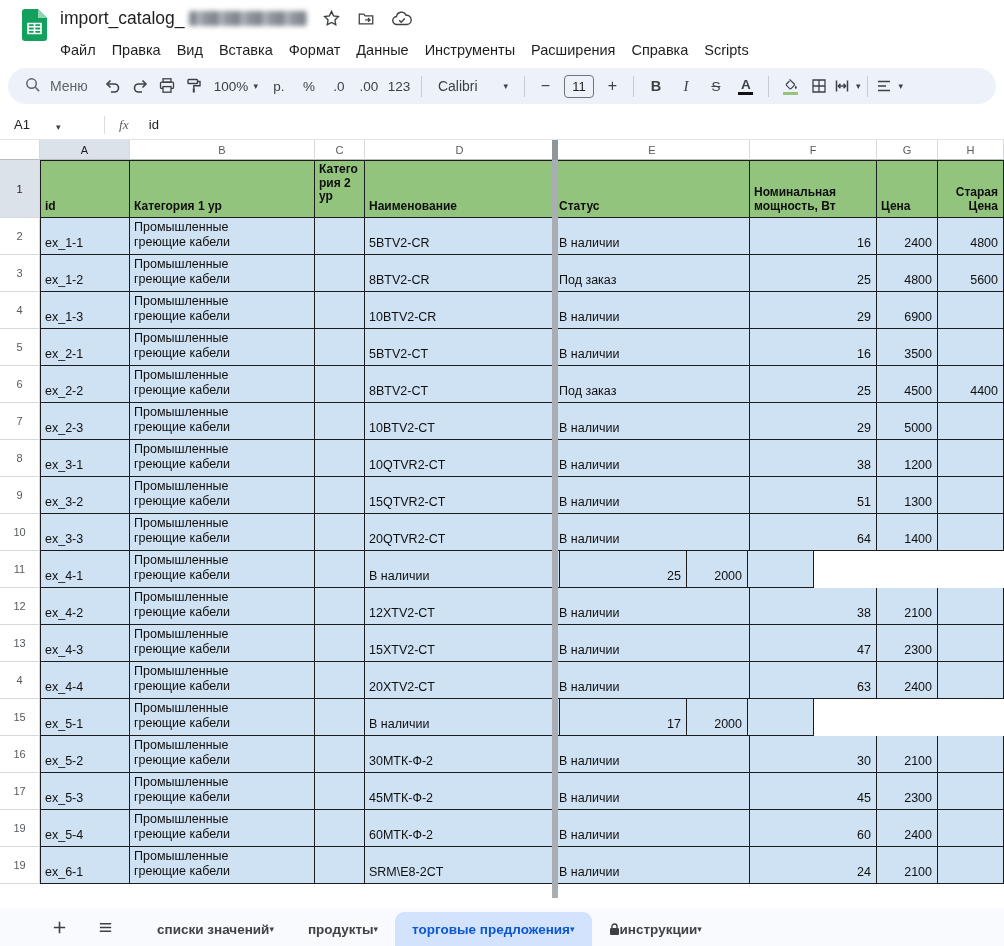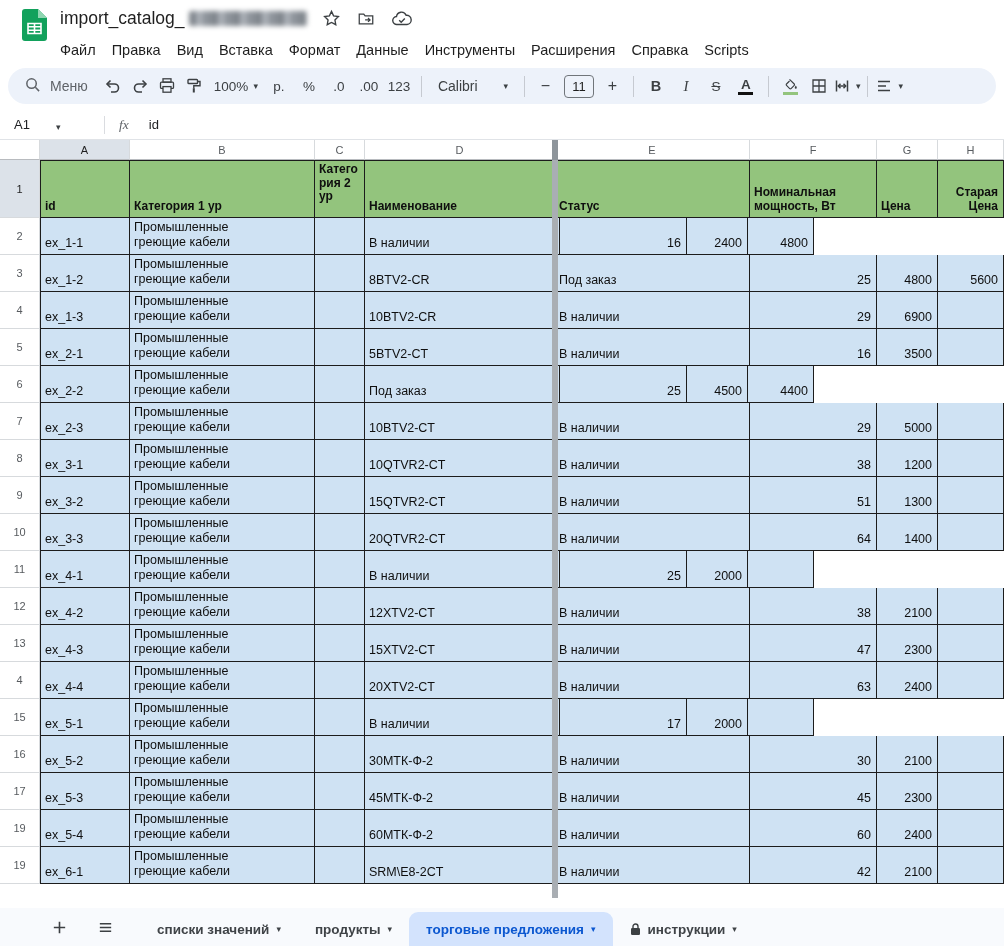--- a/index.html
+++ b/index.html
@@ -80,21 +80,21 @@
 .dc.w-b{padding-right:62px;line-height:14.5px}
 .a1{overflow:visible;z-index:3}
 .freeze-bar{position:absolute;left:552px;top:0;width:6px;height:758px;background:#a9aeb3;z-index:4}
 .freeze-bar::before{content:"";position:absolute;left:0;top:0;width:100%;height:20px;background:#8e959b}
 
 
 .tabbar{height:38px;margin-top:24px;background:#f8fafd;display:flex;align-items:center;padding-left:46px}
 .tbtn{width:26px;height:26px;display:flex;align-items:center;justify-content:center;border-radius:50%;flex:0 0 auto}
 .tbtn + .tbtn{margin-left:20px}
 .tabs{display:flex;align-items:flex-end;height:100%;margin-left:22px}
-.stab{height:34px;display:flex;align-items:center;gap:7px;padding:0 17px;
+.stab{height:34px;display:flex;align-items:center;padding:0 17px;
   font-size:13.5px;font-weight:600;color:#3f4347}
 .stab.active{background:var(--active-tab-bg,#d3e3fd);color:var(--active-tab-text,#0b57d0);
   border-radius:9px 9px 0 0;font-weight:700}
 .tcaret{font-size:9px;line-height:1}
 .tab-lock{display:flex;align-items:center}
 </style>
 </head>
 <body>
 
 <div class="app">
@@ -268,20 +268,21 @@
           <div class="hc w-e al-b">Статус</div>
           <div class="hc w-f al-b brk">Номинальная мощность, Вт</div>
           <div class="hc w-g al-b">Цена</div>
           <div class="hc w-h al-b right brk">Старая Цена</div>
         </div>
         <div class="grow rowd">
           <div class="gcell">2</div>
           <div class="dc w-a al-b first">ex_1-1</div>
           <div class="dc w-b al-t brk">Промышленные греющие кабели</div>
           <div class="dc w-c"></div>
+          <div class="dc w-d al-b">5BTV2-CR</div>
           <div class="dc w-e al-b">В наличии</div>
           <div class="dc w-f al-b num">16</div>
           <div class="dc w-g al-b num">2400</div>
           <div class="dc w-h al-b num">4800</div>
         </div>
         <div class="grow rowd">
           <div class="gcell">3</div>
           <div class="dc w-a al-b first">ex_1-2</div>
           <div class="dc w-b al-t brk">Промышленные греющие кабели</div>
           <div class="dc w-c"></div>
@@ -311,20 +312,21 @@
           <div class="dc w-e al-b">В наличии</div>
           <div class="dc w-f al-b num">16</div>
           <div class="dc w-g al-b num">3500</div>
           <div class="dc w-h al-b num"></div>
         </div>
         <div class="grow rowd">
           <div class="gcell">6</div>
           <div class="dc w-a al-b first">ex_2-2</div>
           <div class="dc w-b al-t brk">Промышленные греющие кабели</div>
           <div class="dc w-c"></div>
+          <div class="dc w-d al-b">8BTV2-CT</div>
           <div class="dc w-e al-b">Под заказ</div>
           <div class="dc w-f al-b num">25</div>
           <div class="dc w-g al-b num">4500</div>
           <div class="dc w-h al-b num">4400</div>
         </div>
         <div class="grow rowd">
           <div class="gcell">7</div>
           <div class="dc w-a al-b first">ex_2-3</div>
           <div class="dc w-b al-t brk">Промышленные греющие кабели</div>
           <div class="dc w-c"></div>
@@ -453,21 +455,21 @@
           <div class="dc w-g al-b num">2400</div>
           <div class="dc w-h al-b num"></div>
         </div>
         <div class="grow rowd">
           <div class="gcell">19</div>
           <div class="dc w-a al-b first">ex_6-1</div>
           <div class="dc w-b al-t brk">Промышленные греющие кабели</div>
           <div class="dc w-c"></div>
           <div class="dc w-d al-b">SRM\E8-2CT</div>
           <div class="dc w-e al-b">В наличии</div>
-          <div class="dc w-f al-b num">42</div>
+          <div class="dc w-f al-b num">24</div>
           <div class="dc w-g al-b num">2100</div>
           <div class="dc w-h al-b num"></div>
         </div>
       </div>
     <div class="freeze-bar"></div>
   </div>
 
   <div class="tabbar">
     <span class="tbtn">
       <svg width="17" height="17" viewBox="0 0 18 18">

